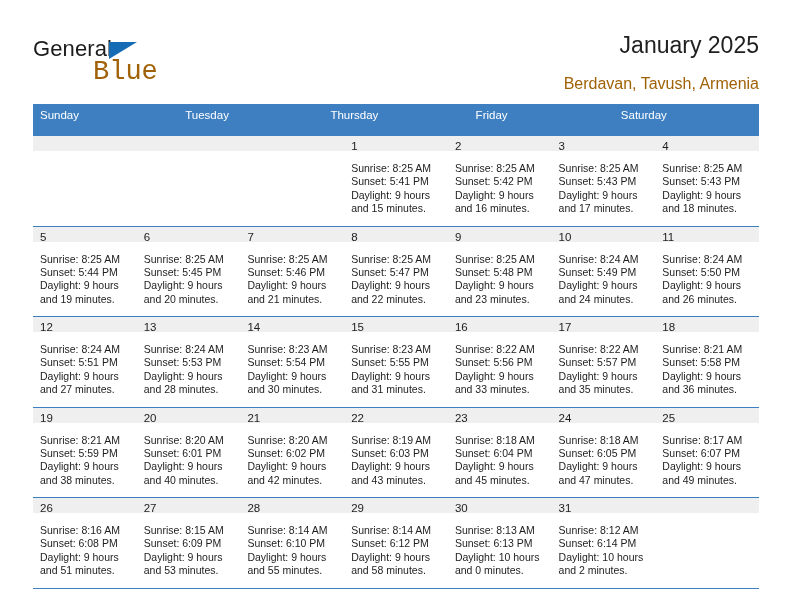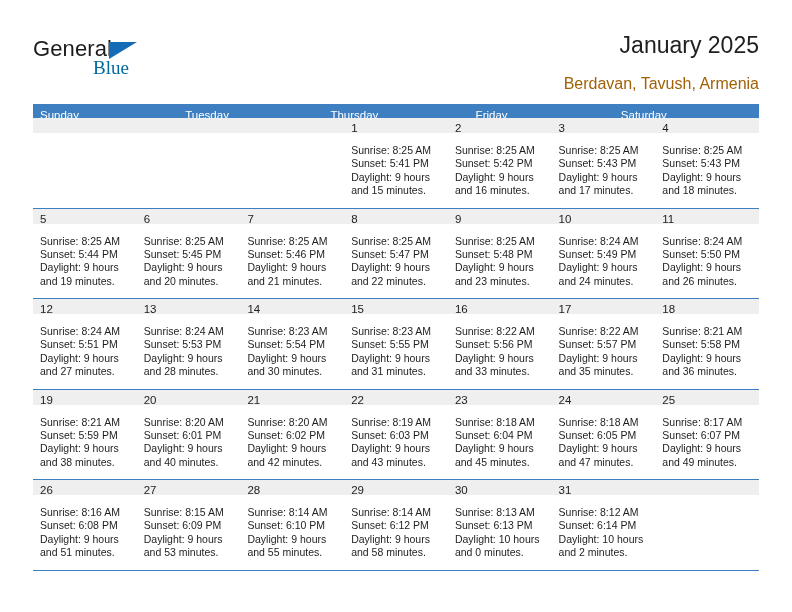--- a/index.html
+++ b/index.html
@@ -51,23 +51,23 @@
     top: 6px;
     width: 0;
     height: 0;
     border-left: 28px solid #156cb4;
     border-bottom: 17px solid transparent;
   }
   .brand-blue {
     position: absolute;
     left: 60px;
     top: 21px;
-    font-size: 19px;
-    color: #0369a1;
-    font-family: Liberation Serif, serif;
+    font-size: 27px;
+    color: #a16207;
+    font-family: Liberation Mono, monospace;
   }
   .title-block {
     position: absolute;
     right: 0;
     top: 0;
     text-align: right;
   }
   .month-title {
     font-size: 23px;
     color: #202020;
@@ -85,21 +85,21 @@
   
   .calendar {
     position: absolute;
     left: 33px;
     top: 104px;
     width: 726px;
   }
   .weekday-row {
     display: flex;
     background: #3d7fc1;
-    height: 14px;
+    height: 32px;
   }
   .weekday {
     flex: 1 1 0;
     color: #ffffff;
     font-size: 11.5px;
     line-height: 22px;
     padding-left: 7px;
     box-sizing: border-box;
     white-space: nowrap;
   }

